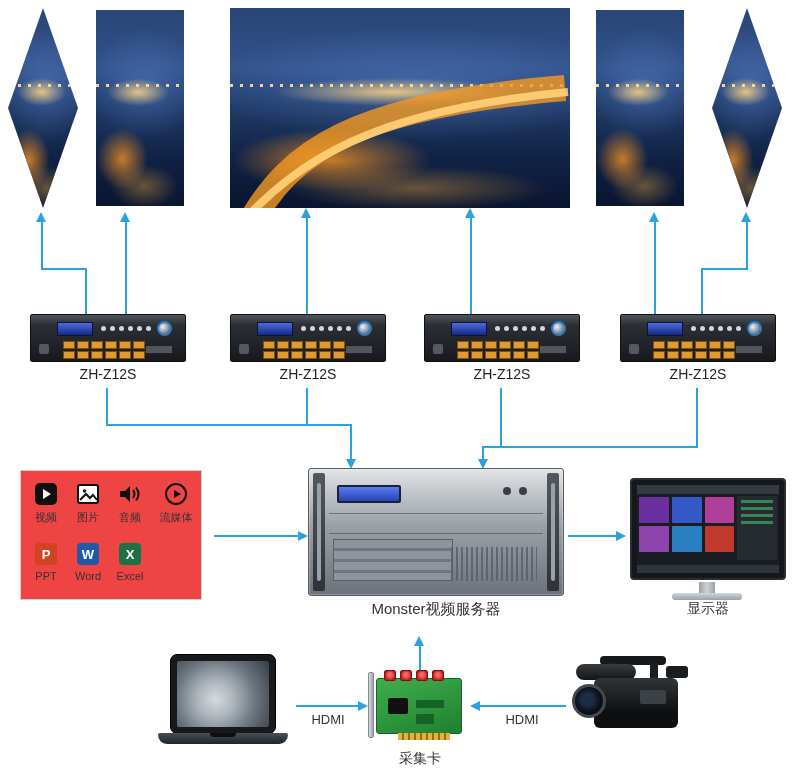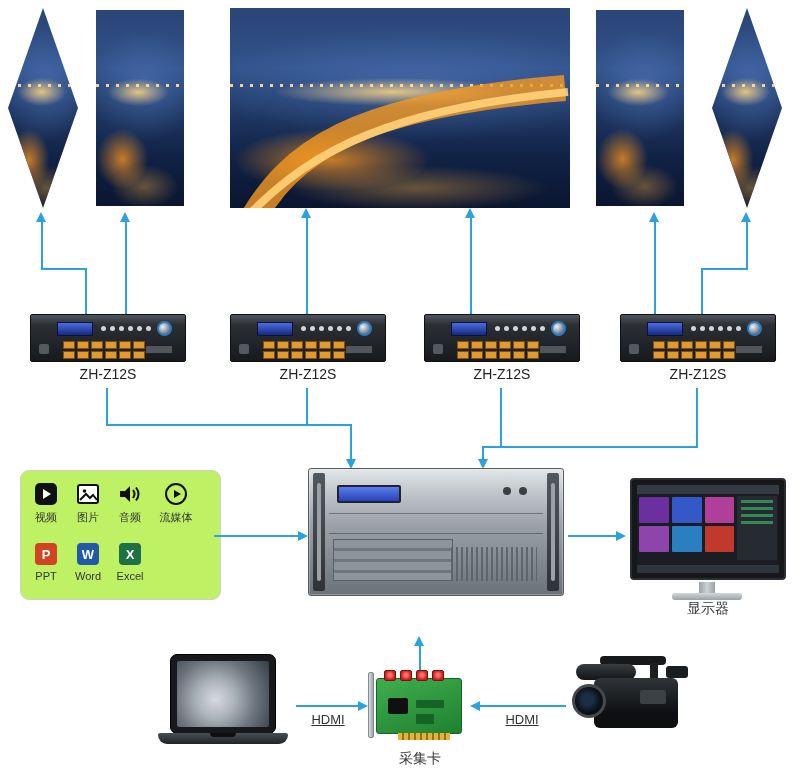--- a/index.html
+++ b/index.html
@@ -44,22 +44,22 @@
   .proc-btns i { width:5px; height:5px; border-radius:50%; background:#d2d6db; display:block; }
   .proc-knob { position:absolute; right:13px; top:6px; width:15px; height:15px; border-radius:50%;
     background:radial-gradient(circle at 35% 35%, #eef3f8, #7f8d9d 60%, #3c4652); border:2px solid #2A7CC4; }
   .proc-pwr { position:absolute; left:8px; top:29px; width:10px; height:10px; background:#53595f; border-radius:2px; }
   .proc-ports { position:absolute; left:32px; top:26px; display:grid; grid-template-columns:repeat(6,12px); grid-auto-rows:8px; gap:2px; }
   .proc-ports i { background:#e09a2f; border:1px solid #7e520e; display:block; }
   .proc-out { position:absolute; right:12px; top:30px; width:28px; height:9px; background:#50565c; border:1px solid #222; }
   .proc-lbl { position:absolute; top:366px; width:156px; text-align:center; font-size:14px; color:#222; }
 
   
-  .media-box { position:absolute; left:20px; top:470px; width:201px; height:130px; background:#bef264;
-    border:1px solid #cfcfcf; border-radius:9px; }
+  .media-box { position:absolute; left:20px; top:470px; width:182px; height:130px; background:#ef4444;
+    border:1px solid #cfcfcf; border-radius:0; }
   .mi { position:absolute; width:42px; text-align:center; }
   .mi .ic { height:26px; display:flex; align-items:center; justify-content:center; }
   .mi .t { font-size:11px; color:#333; margin-top:3px; }
   .vic { width:22px; height:22px; background:#101010; border-radius:5px; display:flex; align-items:center; justify-content:center; }
   .tri-w { width:0; height:0; border-left:8px solid #fff; border-top:5px solid transparent; border-bottom:5px solid transparent; margin-left:2px; }
   .sic { width:22px; height:22px; border:2px solid #101010; border-radius:50%; display:flex; align-items:center; justify-content:center; }
   .tri-b { width:0; height:0; border-left:7px solid #101010; border-top:4px solid transparent; border-bottom:4px solid transparent; margin-left:2px; }
   .office { width:22px; height:22px; border-radius:4px; color:#fff; font-weight:bold; font-size:13px;
     display:flex; align-items:center; justify-content:center; }
   .office-ppt { background:#D04423; } .office-word { background:#2159A8; } .office-excel { background:#1F7145; }
@@ -121,21 +121,21 @@
   .cam-post { position:absolute; top:663px; width:8px; height:18px; background:#1c1f22; }
   .cam-mic { position:absolute; left:576px; top:664px; width:60px; height:16px; border-radius:8px;
     background:linear-gradient(180deg,#3a3d40,#121416); }
   .cam-body { position:absolute; left:594px; top:678px; width:84px; height:50px; border-radius:6px;
     background:linear-gradient(180deg,#303438,#0d0f11 70%); }
   .cam-lens { position:absolute; left:572px; top:684px; width:34px; height:34px; border-radius:50%; border:3px solid #45494e;
     background:radial-gradient(circle at 45% 45%, #1c2e44 25%, #0a0f16 60%, #17191c 100%); }
   .cam-vf { position:absolute; left:666px; top:666px; width:22px; height:12px; background:#1a1d20; border-radius:3px; }
   .cam-det { position:absolute; background:#3c4146; border-radius:2px; }
 
-  .small-lbl { font-size:13px;text-decoration:underline; }
+  .small-lbl { font-size:13px; }
 </style>
 </head>
 <body>
 
 <div class="canvas">
 
   <div class="scene disp-d1">
     <div class="scene-lights"></div>
   </div>
   <div class="scene disp-r1">
@@ -374,20 +374,21 @@
     <div class="ear l"></div>
     <div class="ear r"></div>
     <div class="srv-lcd"></div>
     <div class="srv-seam" style="top:44px"></div>
     <div class="srv-seam" style="top:64px"></div>
     <div class="srv-slots"></div>
     <div class="srv-vents"></div>
     <div class="srv-btn" style="right:36px;top:18px"></div>
     <div class="srv-btn" style="right:52px;top:18px"></div>
   </div>
+  <div class="lbl" style="left:308px;top:600px;width:256px;font-size:15px">Monster视频服务器</div>
 
   <div class="hline" style="left:568px;top:535px;width:48px"></div>
   <div class="ah ah-right" style="left:616px;top:531px"></div>
 
   <div class="monitor">
     <div class="mon-screen">
       <div class="mon-toolbar"></div>
       <div class="mon-tile" style="left:2px;top:12px;width:30px;height:26px;background:#6b2fa0"></div>
       <div class="mon-tile" style="left:35px;top:12px;width:30px;height:26px;background:#3558c8"></div>
       <div class="mon-tile" style="left:68px;top:12px;width:29px;height:26px;background:#b03f9a"></div>

